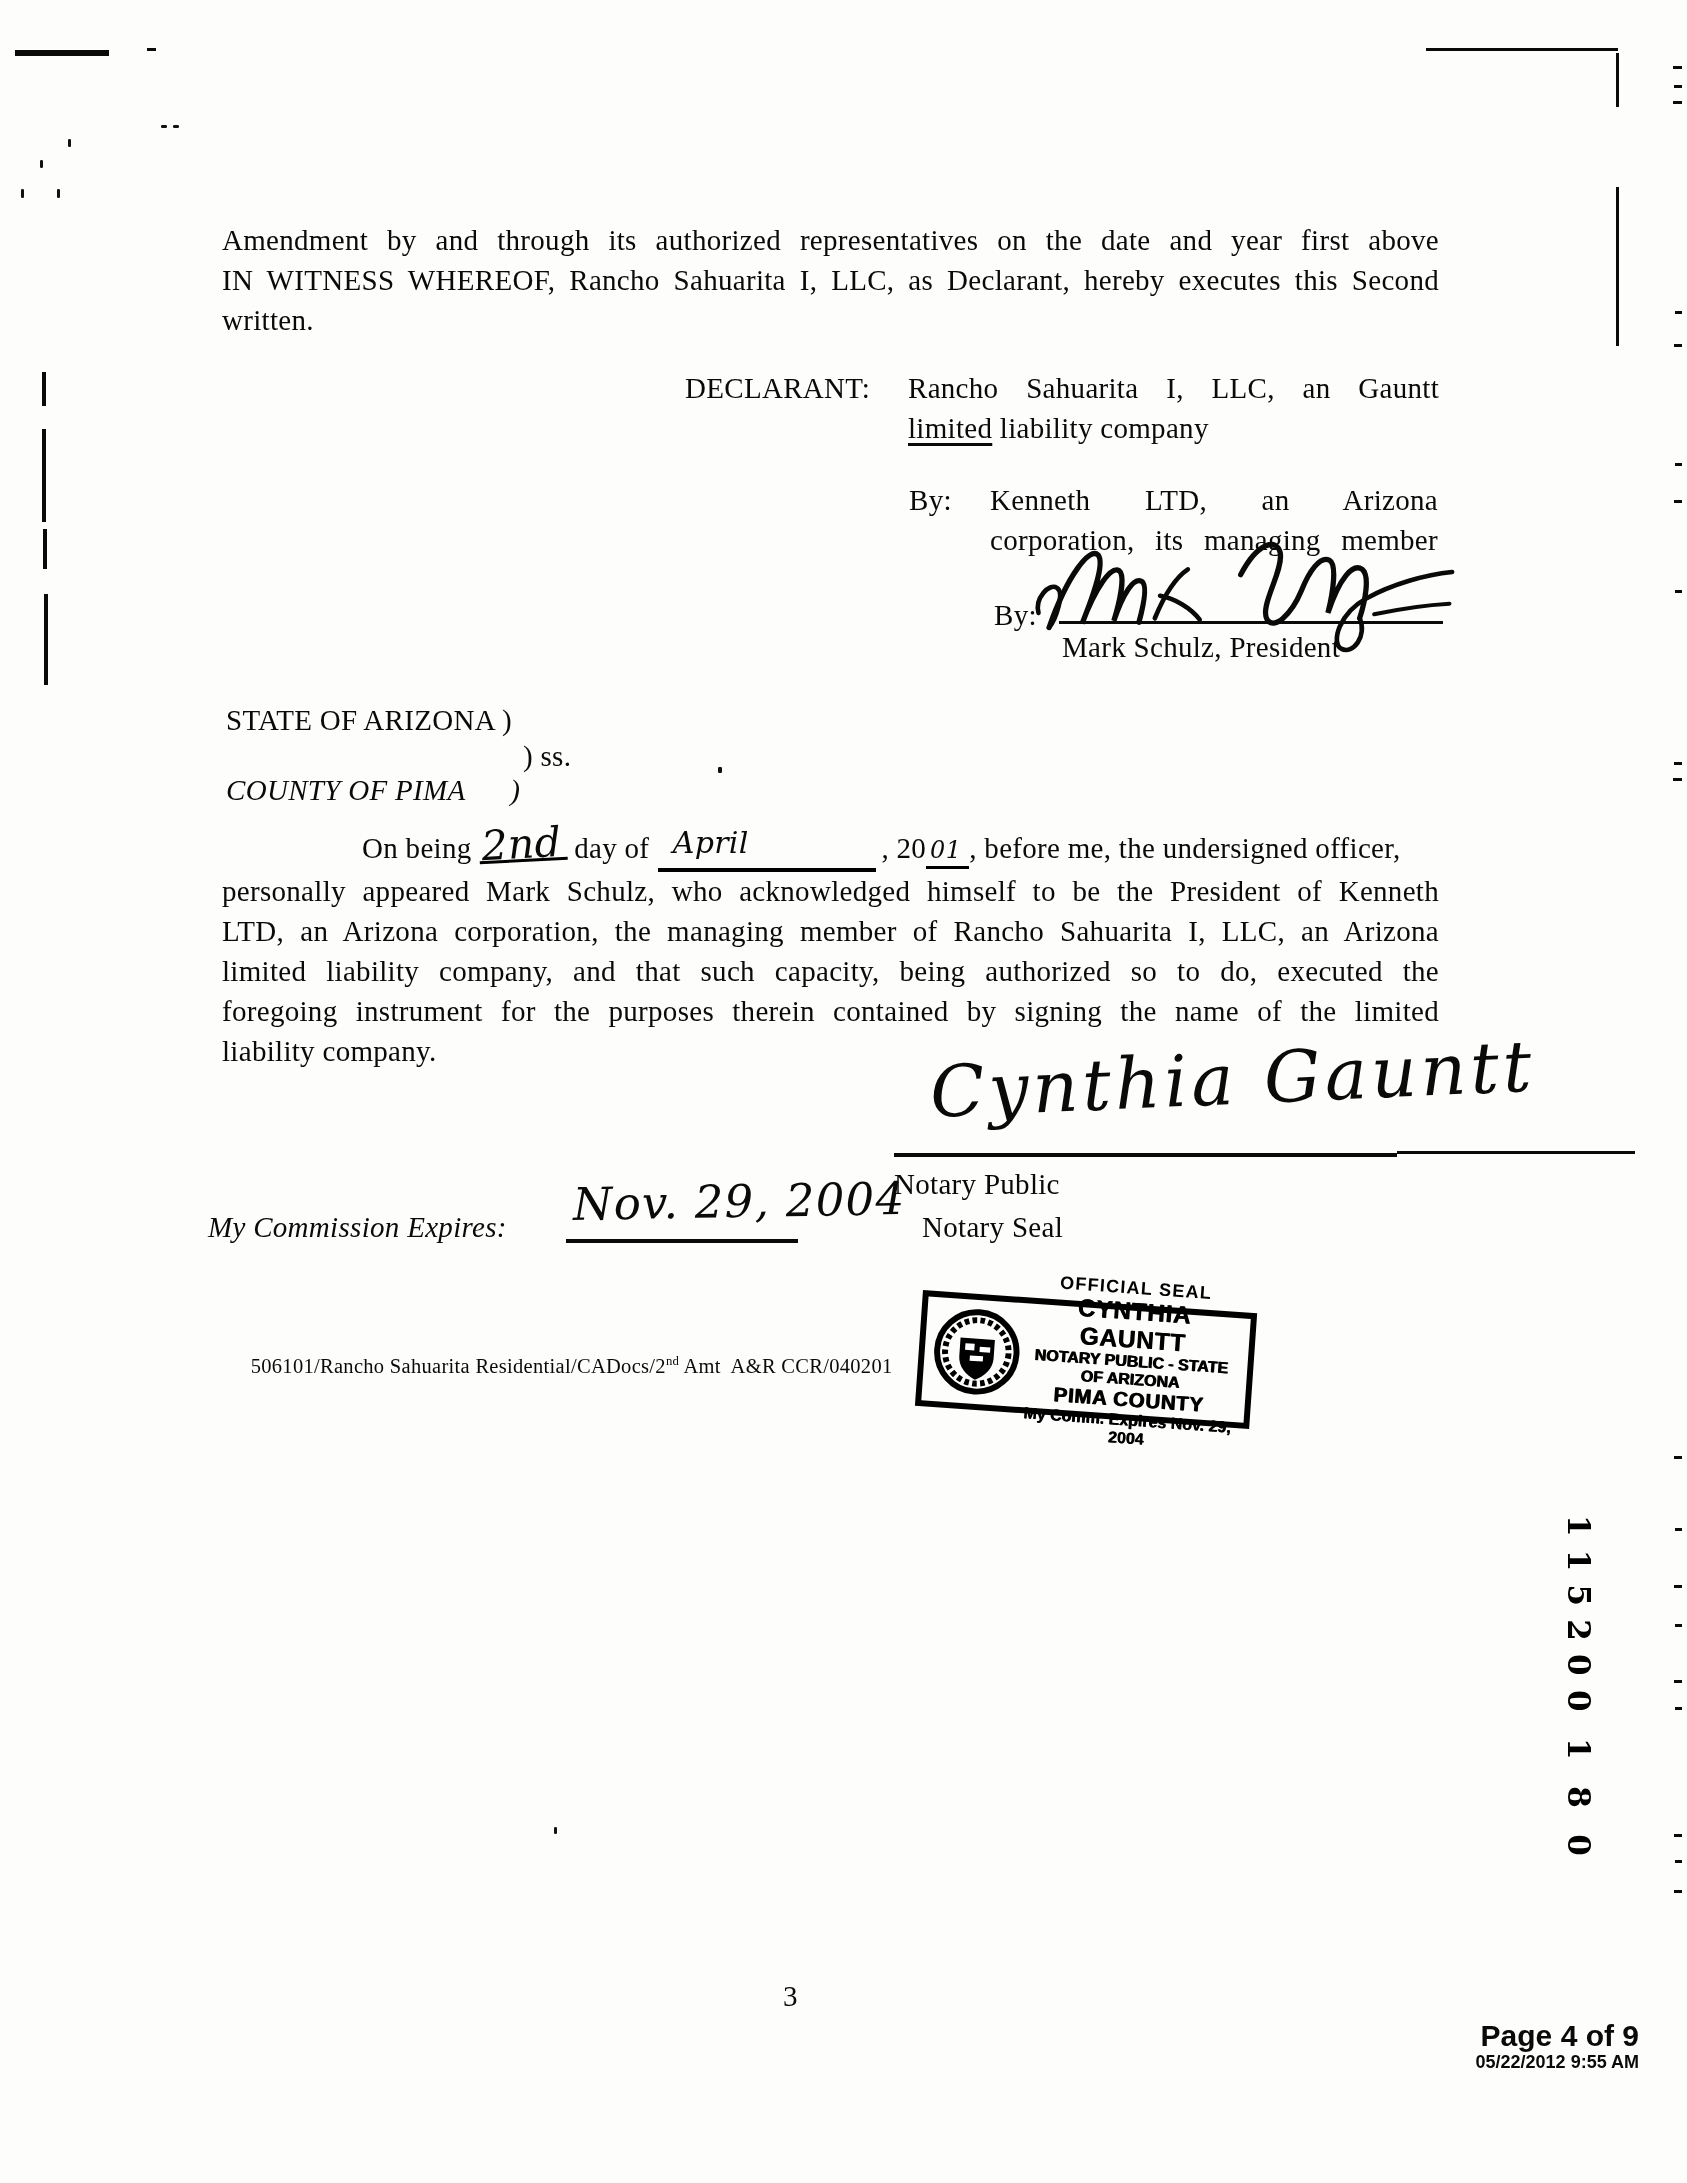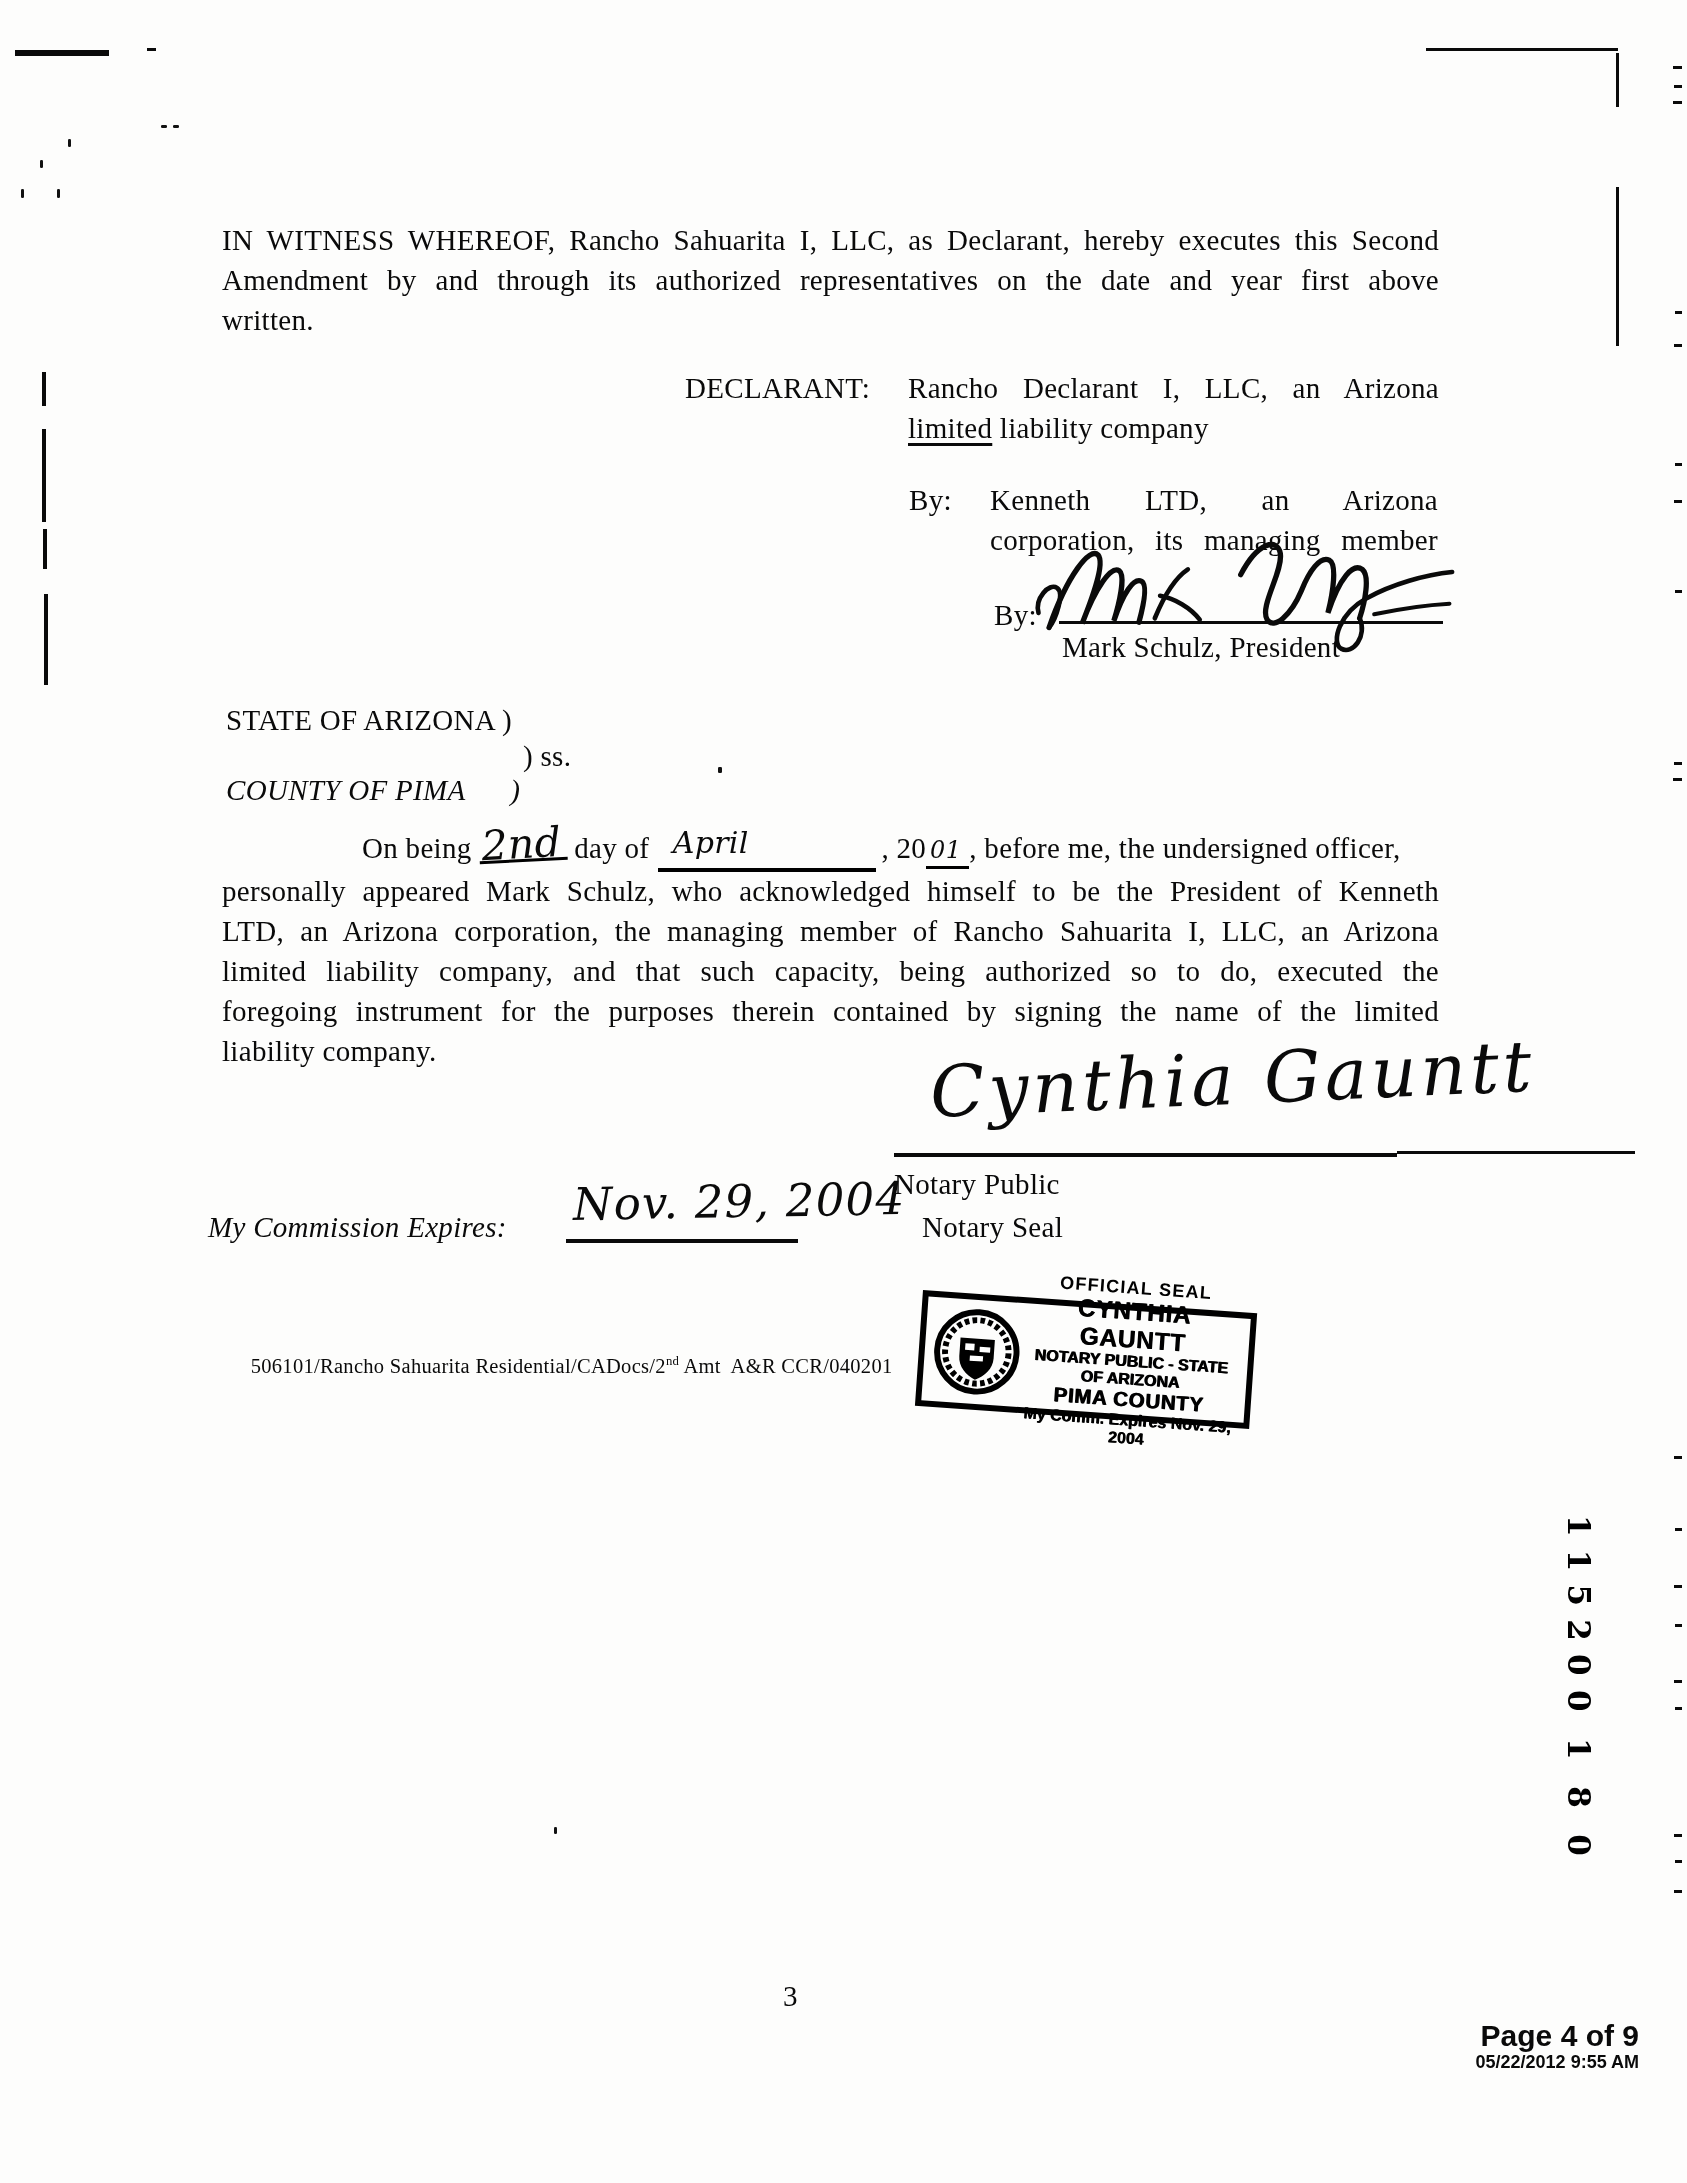--- a/index.html
+++ b/index.html
@@ -83,28 +83,28 @@
   <div class="ln" style="left:1675px; top:1528px; width:6.6px; height:2.6px;"></div>
   <div class="ln" style="left:1674px; top:1585px; width:8px; height:2.6px;"></div>
   <div class="ln" style="left:1675px; top:1624px; width:6.6px; height:2.6px;"></div>
   <div class="ln" style="left:1674px; top:1680px; width:8px; height:2.6px;"></div>
   <div class="ln" style="left:1675px; top:1707px; width:6.6px; height:2.6px;"></div>
   <div class="ln" style="left:1674px; top:1834px; width:8px; height:2.6px;"></div>
   <div class="ln" style="left:1675px; top:1860px; width:6.6px; height:2.6px;"></div>
   <div class="ln" style="left:1674px; top:1890px; width:8px; height:2.6px;"></div>
 
   <div class="abs body-text" style="left:222px; top:220px; width:1217px;">
+    <div class="jl">Amendment by and through its authorized representatives on the date and year first above</div>
     <div class="jl">IN WITNESS WHEREOF, Rancho Sahuarita I, LLC, as Declarant, hereby executes this Second</div>
-    <div class="jl">Amendment by and through its authorized representatives on the date and year first above</div>
     <div>written.</div>
   </div>
 
   <div class="abs body-text" style="left:685px; top:368px;">DECLARANT:</div>
   <div class="abs body-text" style="left:908px; top:368px; width:531px;">
-    <div class="jl">Rancho Declarant I, LLC, an Arizona</div>
+    <div class="jl">Rancho Sahuarita I, LLC, an Gauntt</div>
     <div><span class="underline-word">limited</span><span class="pre"> liability company</span></div>
   </div>
 
   <div class="abs body-text" style="left:909px; top:480px;">By:</div>
   <div class="abs body-text" style="left:990px; top:480px; width:448px;">
     <div class="jl">Kenneth LTD, an Arizona</div>
     <div class="jl">corporation, its managing member</div>
   </div>
 
   <svg class="abs" style="left:1029px; top:535px;" width="430" height="185" viewBox="0 0 650 280">

